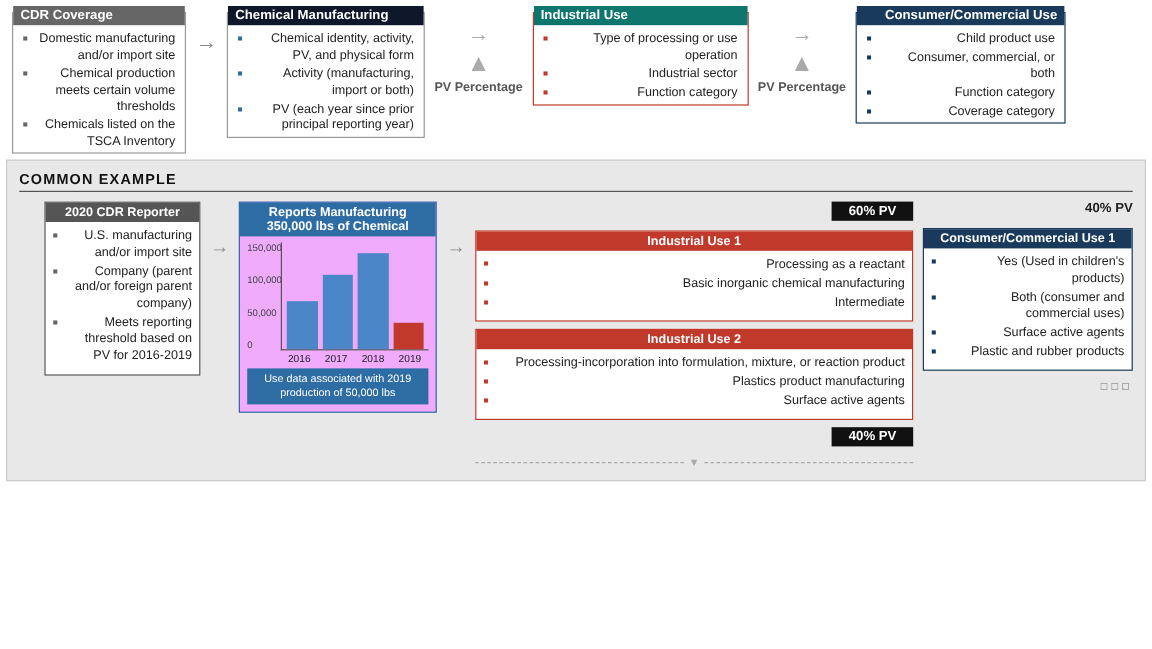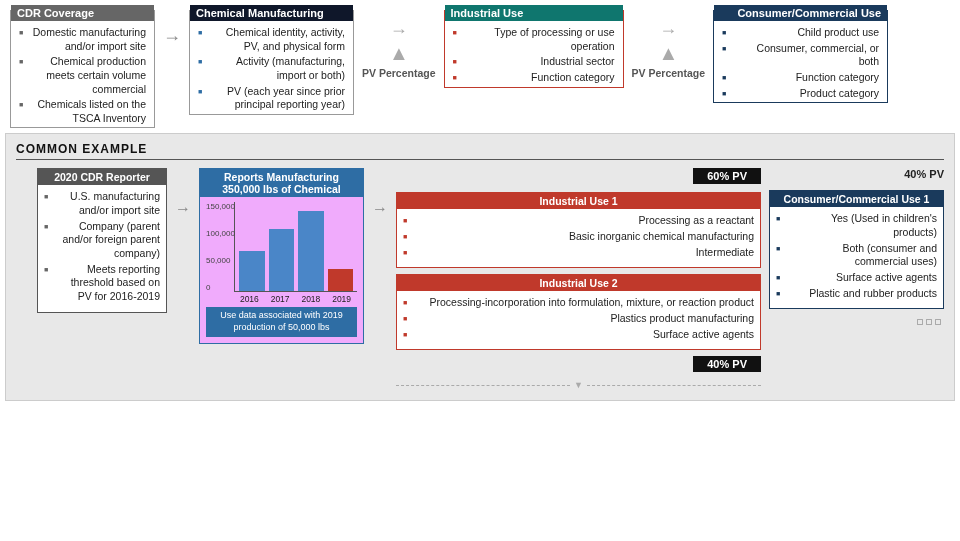--- a/index.html
+++ b/index.html
@@ -254,21 +254,21 @@
   </style>
 </head>
 <body>
 
 <div class="top-section">
 
   <div class="box" style="max-width:145px; min-width:130px;">
     <span class="box-title gray-bg">CDR Coverage</span>
     <ul class="bullet-list gray-bullets">
       <li>Domestic manufacturing and/or import site</li>
-      <li>Chemical production meets certain volume commercial</li>
+      <li>Chemical production meets certain volume thresholds</li>
       <li>Chemicals listed on the TSCA Inventory</li>
     </ul>
   </div>
 
   <div class="arrow-right">→</div>
 
   <div class="box" style="max-width:165px; min-width:150px;">
     <span class="box-title blue-bg">Chemical Manufacturing</span>
     <ul class="bullet-list blue-bullets">
       <li>Chemical identity, activity, PV, and physical form</li>
@@ -301,21 +301,21 @@
       <div class="pv-label">PV Percentage</div>
     </div>
   </div>
 
   <div class="box" style="max-width:175px; min-width:160px; border-color:#1a3a5c;">
     <span class="box-title navy-bg">Consumer/Commercial Use</span>
     <ul class="bullet-list navy-bullets">
       <li>Child product use</li>
       <li>Consumer, commercial, or both</li>
       <li>Function category</li>
-      <li>Product category</li>
+      <li>Coverage category</li>
     </ul>
   </div>
 
 </div>
 
 <div class="bottom-section">
 
   <div class="common-example-title">COMMON EXAMPLE</div>
 
   <div class="bottom-content">

